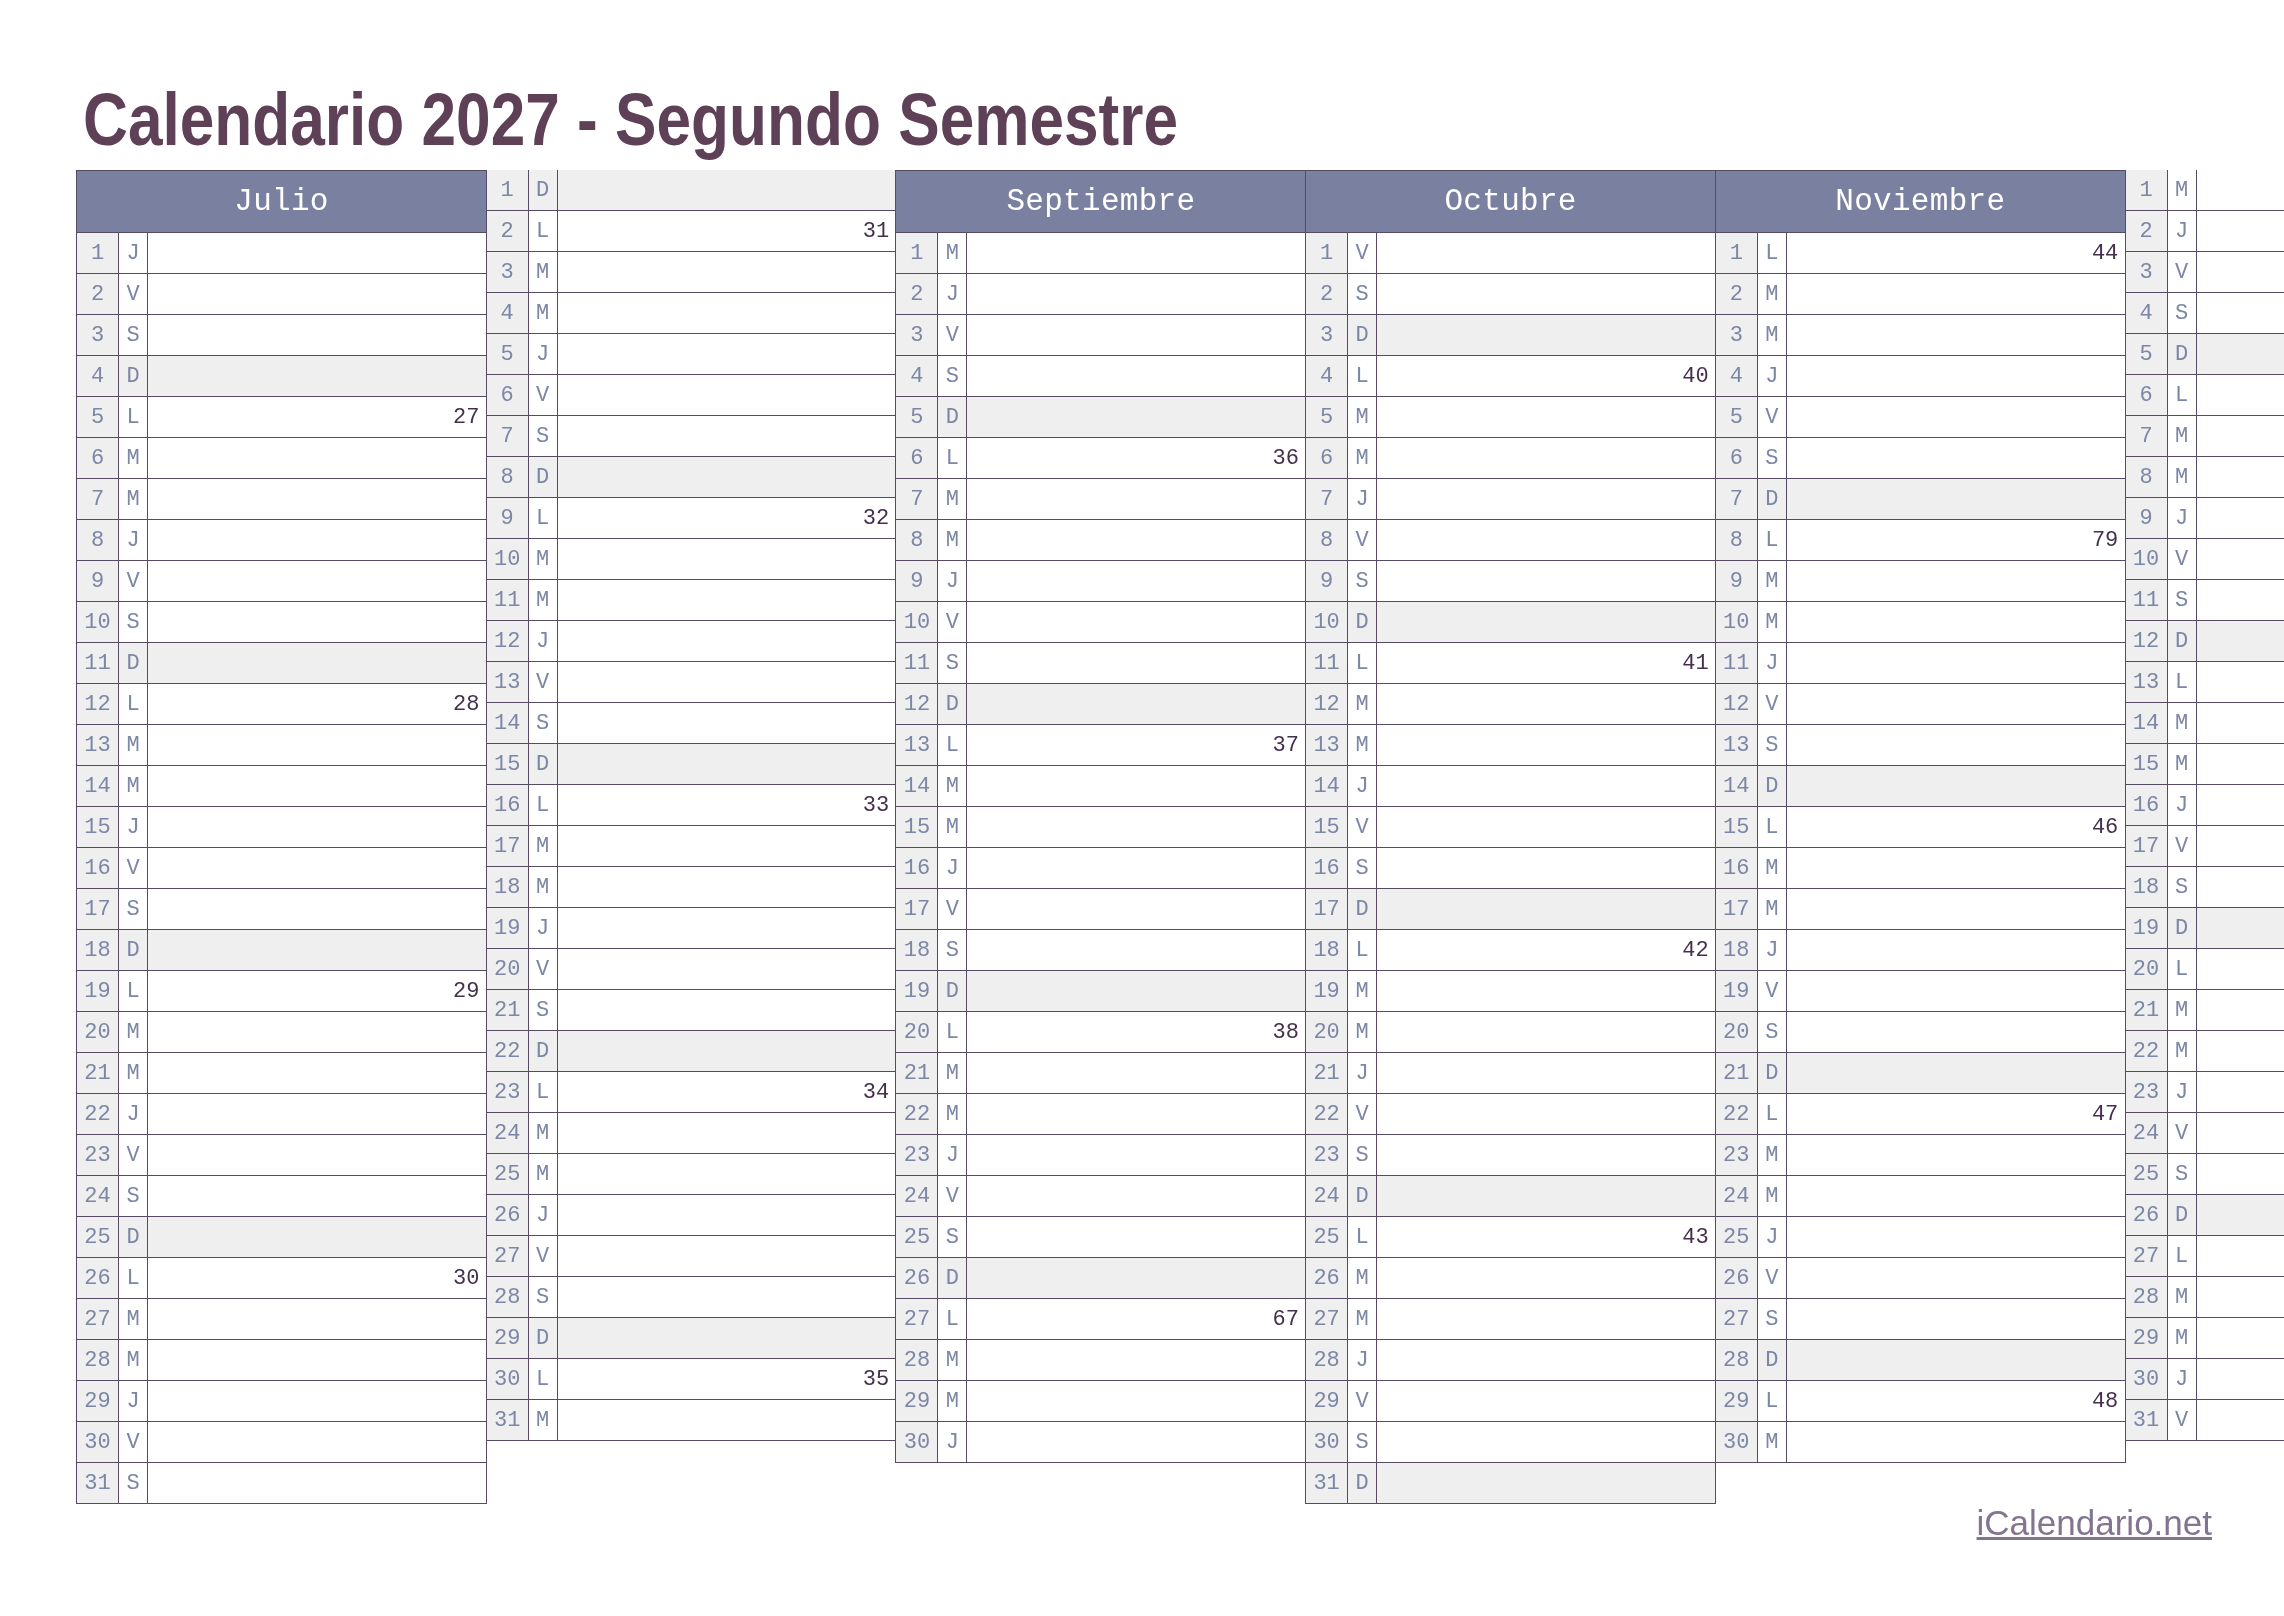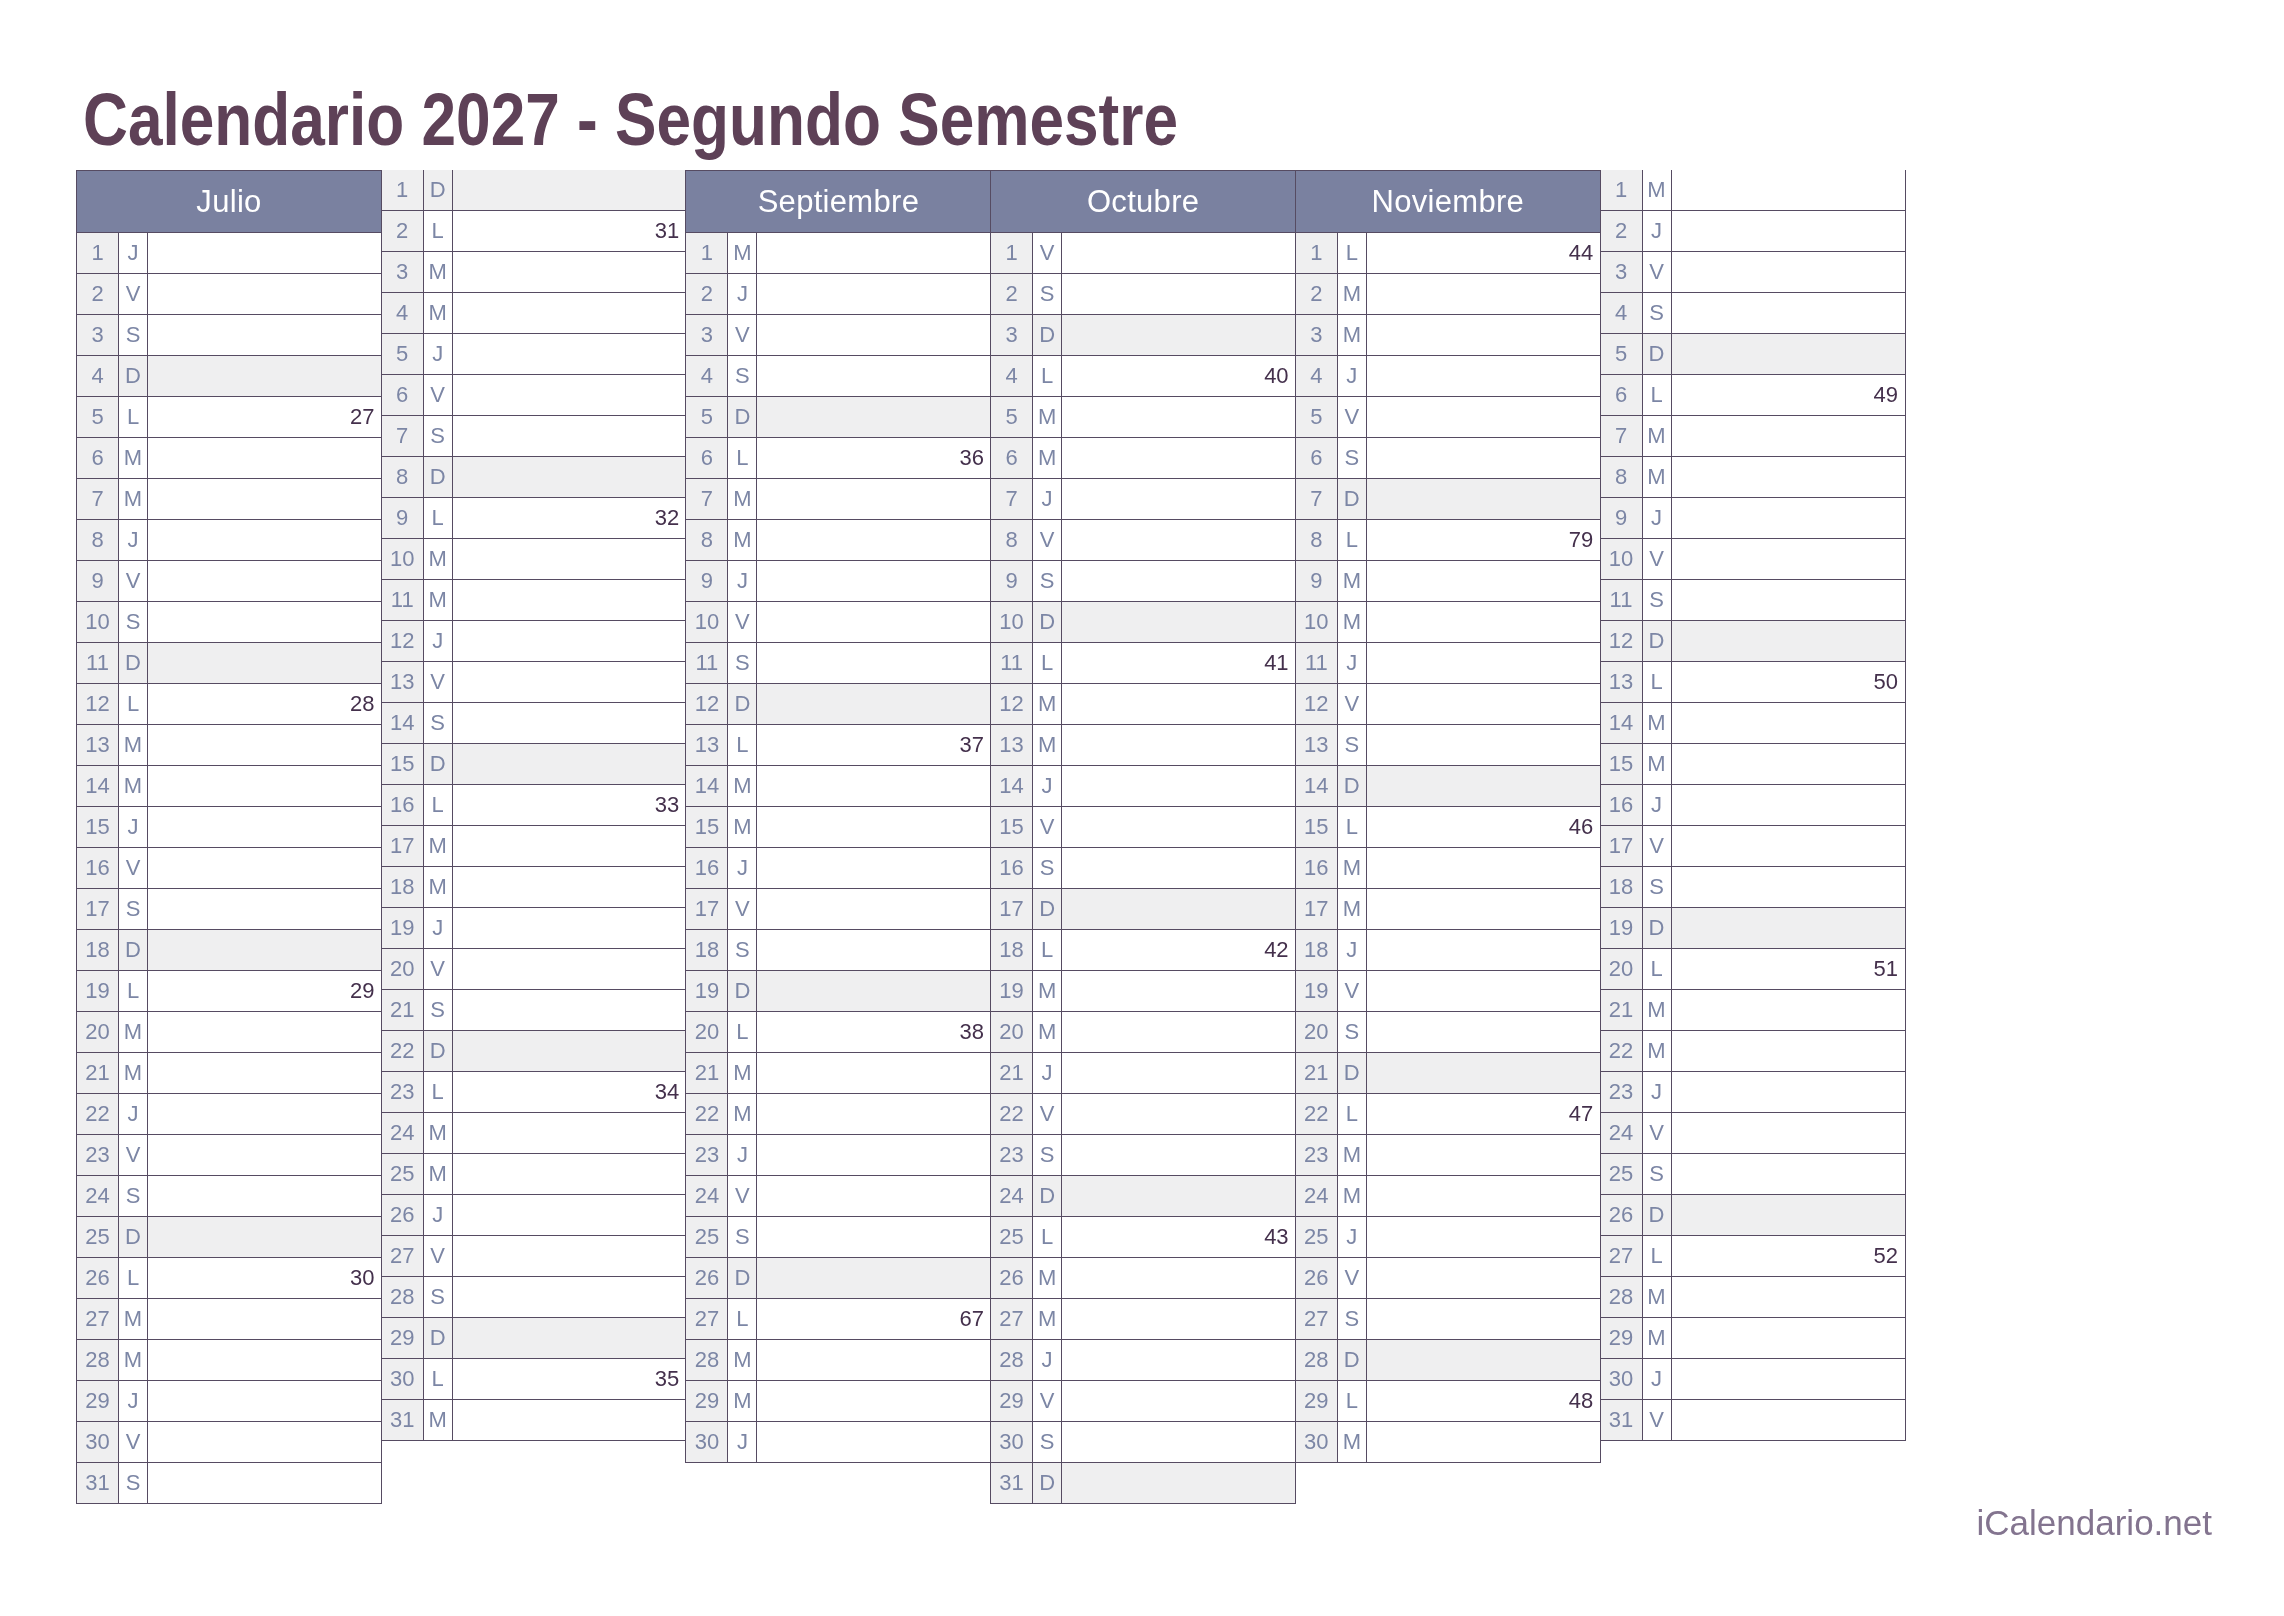--- a/index.html
+++ b/index.html
@@ -22,24 +22,25 @@
     position:absolute;left:83px;top:83px;margin:0;
     font-size:74px;font-weight:700;line-height:1;
     color:var(--title-text);white-space:nowrap;
     transform:scaleX(0.84);transform-origin:left top;
   }
   .calendar{
     position:absolute;left:76px;top:170px;
     display:flex;align-items:flex-start;
   }
   .month{
-    width:306px;box-sizing:border-box;
+    width:411px;box-sizing:border-box;
     border-left:1.3px solid var(--border);
     border-right:1.3px solid var(--border);
     background:var(--bg);
+    font-family:Liberation Mono, monospace;
   }
   .month + .month{margin-left:-1.3px;}
   .mheader{
     height:63px;box-sizing:border-box;
     border-top:1.3px solid var(--border);
     border-bottom:1.3px solid var(--border);
     background:var(--header-bg);color:var(--header-text);
     display:flex;align-items:center;justify-content:center;
     font-size:31px;letter-spacing:0.3px;
   }
@@ -61,21 +62,21 @@
     display:flex;align-items:center;justify-content:center;
   }
   .wk{
     flex:1;display:flex;align-items:center;justify-content:flex-end;
     padding-right:6.5px;box-sizing:border-box;
     color:var(--week-text);
   }
   .row.sun .dl,.row.sun .wk{background:var(--shade);}
   .footer{
     position:absolute;right:72px;top:1503px;
-    font-size:35px;color:var(--footer-text);white-space:nowrap;
+    font-size:35px;color:var(--footer-text);white-space:nowrap;text-decoration:underline;
   }
 </style>
 </head>
 <body>
 
 <div class="page">
   <h1 class="title">Calendario 2027 - Segundo Semestre</h1>
   <div class="calendar">
       <div class="month">
         <div class="mheader">

